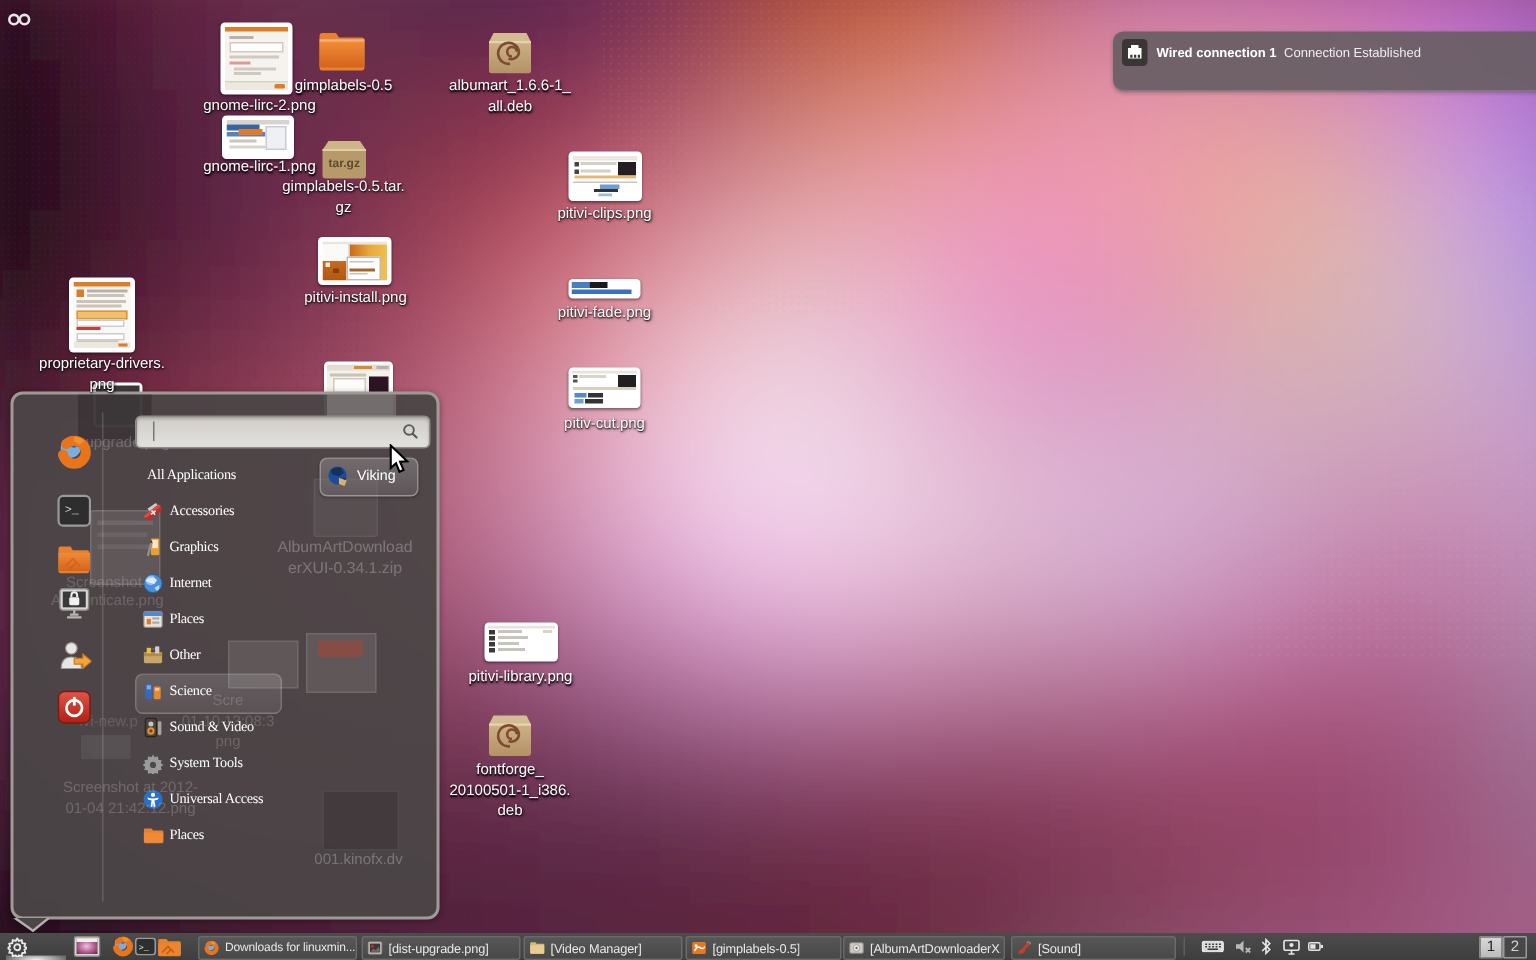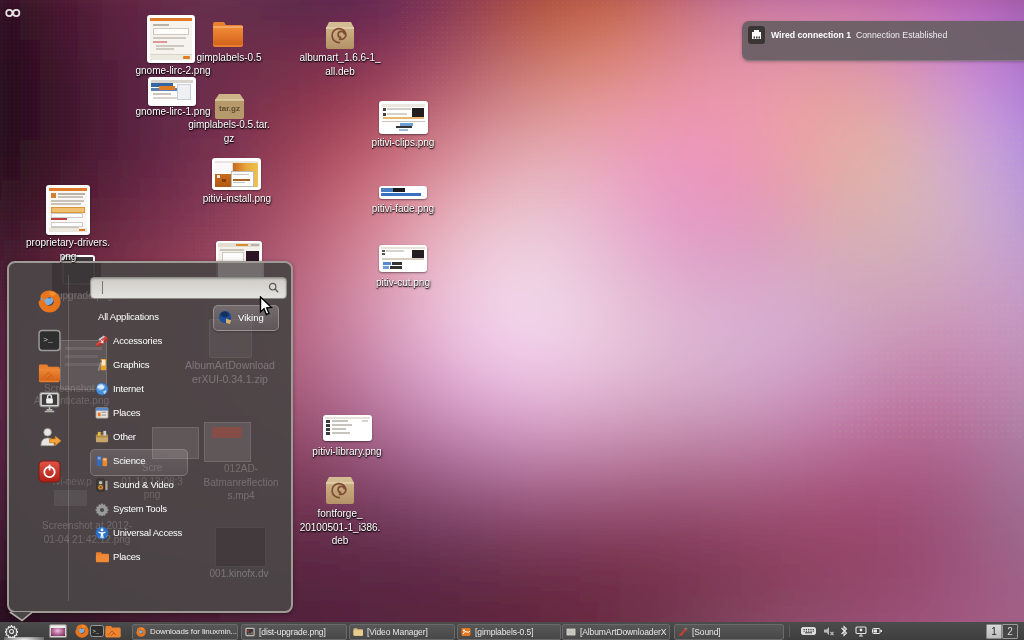--- a/index.html
+++ b/index.html
@@ -14,21 +14,21 @@
 .thumb .in{position:absolute;left:3px;top:3px;right:3px;bottom:3px;overflow:hidden;background:#f2efe9;}
 
 #notif{left:742px;top:21px;width:280px;height:40px;background:rgba(104,95,100,.93);border-radius:7px;box-shadow:inset 0 -1px 0 rgba(255,255,255,.15), 0 1px 3px rgba(0,0,0,.25);padding-left:43px;}
 #notif .ic{position:absolute;left:6px;top:5px;width:17px;height:18px;background:#3a3634;border-radius:3px;}
 #notif .t1{position:absolute;left:29px;top:9px;color:#fff;font-size:8.7px;font-weight:bold;}
 #notif .t2{position:absolute;left:114px;top:9px;color:#eee;font-size:8.7px;}
 
 #menu{left:7px;top:261px;width:286px;height:352px;background:rgba(75,70,71,.95);border:2px solid #a09a96;border-radius:8px;box-shadow:0 1px 4px rgba(0,0,0,.35);box-sizing:border-box;}
 #menutail{left:7px;top:612px;}
 #search{position:absolute;left:81px;top:14px;width:195px;height:20px;border-radius:4px;background:linear-gradient(#cfccc7,#dbd9d5 60%,#e4e2de);border:1px solid #8f8b89;box-shadow:inset 0 1px 2px rgba(0,0,0,.25);}
-.mrow{position:absolute;left:88px;color:#fff;font-size:9.5px;height:24px;line-height:24px;white-space:nowrap;letter-spacing:-.2px;}
+.mrow{position:absolute;left:88px;color:#fff;font-size:9.5px;height:24px;line-height:24px;white-space:nowrap;letter-spacing:-.2px;font-family:Liberation Serif, serif;}
 .mico{position:absolute;width:14px;height:14px;}
 .mtxt{position:absolute;left:16px;top:0;}
 
 .fav{position:absolute;left:29px;width:23px;height:23px;}
 
 #bar{left:0;top:622px;width:1024px;height:18px;background:linear-gradient(#4c4c4c,#3e3e3e);}
 .tbtn{position:absolute;top:2px;height:14px;background:linear-gradient(#575757,#484848);border:1px solid #6a6a6a;border-radius:2px;color:#e8e8e8;font-size:8.5px;line-height:14px;letter-spacing:-.1px;}
 .tbtn .tic{position:absolute;left:3px;top:2px;width:10px;height:10px;border-radius:2px;}
 .tbtn .ttx{position:absolute;left:17px;top:0;white-space:nowrap;overflow:hidden;}
 .tray{position:absolute;top:0;height:18px;color:#e6e6e6;font-size:10px;line-height:19px;margin-top:33px;}
@@ -2202,21 +2202,20 @@
  <div class="abs" style="left:51px;top:77px;width:45px;height:48px;background:rgba(255,255,255,.10);border:1px solid rgba(255,255,255,.14);border-radius:2px;">
       <div class="abs" style="left:4px;top:6px;right:4px;height:3px;background:rgba(255,255,255,.10);"></div>
       <div class="abs" style="left:4px;top:14px;right:8px;height:3px;background:rgba(255,255,255,.08);"></div>
       <div class="abs" style="left:4px;top:22px;right:6px;height:3px;background:rgba(255,255,255,.08);"></div>
     </div>
  <div class="abs" style="left:35px;top:120px;color:rgba(255,255,255,.18);font-size:10px;">Screenshot</div>
  <div class="abs" style="left:25px;top:132px;color:rgba(255,255,255,.18);font-size:10px;">Authenticate.png</div>
  <div class="abs" style="left:143px;top:164px;width:45px;height:30px;background:rgba(255,255,255,.10);border:1px solid rgba(255,255,255,.10);"></div>
  <div class="abs" style="left:195px;top:159px;width:45px;height:38px;background:rgba(255,255,255,.10);border:1px solid rgba(255,255,255,.10);"></div>
  <div class="abs" style="left:203px;top:164px;width:30px;height:11px;background:rgba(195,60,40,.38);"></div>
- <div class="abs lbl" style="left:232px;top:199px;font-size:10px;color:rgba(255,255,255,.22);text-shadow:none;">012AD-<br>Batmanreflection<br>s.mp4</div>
  <div class="abs lbl" style="left:143px;top:198px;font-size:10px;color:rgba(255,255,255,.17);text-shadow:none;">Scre<br>01-10 13:08:3<br>png</div>
  <div class="abs lbl" style="left:78px;top:256px;font-size:10px;color:rgba(255,255,255,.20);text-shadow:none;">Screenshot at 2012-<br>01-04 21:42:12.png</div>
  <div class="abs" style="left:206px;top:264px;width:49px;height:38px;background:rgba(20,16,18,.18);border:1px solid rgba(255,255,255,.08);"></div>
  <div class="abs lbl" style="left:230px;top:304px;font-size:10px;color:rgba(255,255,255,.26);text-shadow:none;">001.kinofx.dv</div>
  <div class="abs" style="left:45px;top:227px;width:33px;height:16px;background:rgba(255,255,255,.07);"></div>
  <div class="abs" style="left:44px;top:213px;color:rgba(255,255,255,.15);font-size:10px;">ivi-new.p</div>
 
  <div class="abs" style="left:59px;top:12px;width:1px;height:326px;background:rgba(255,255,255,.15);"></div>
 
  <div id="search">

